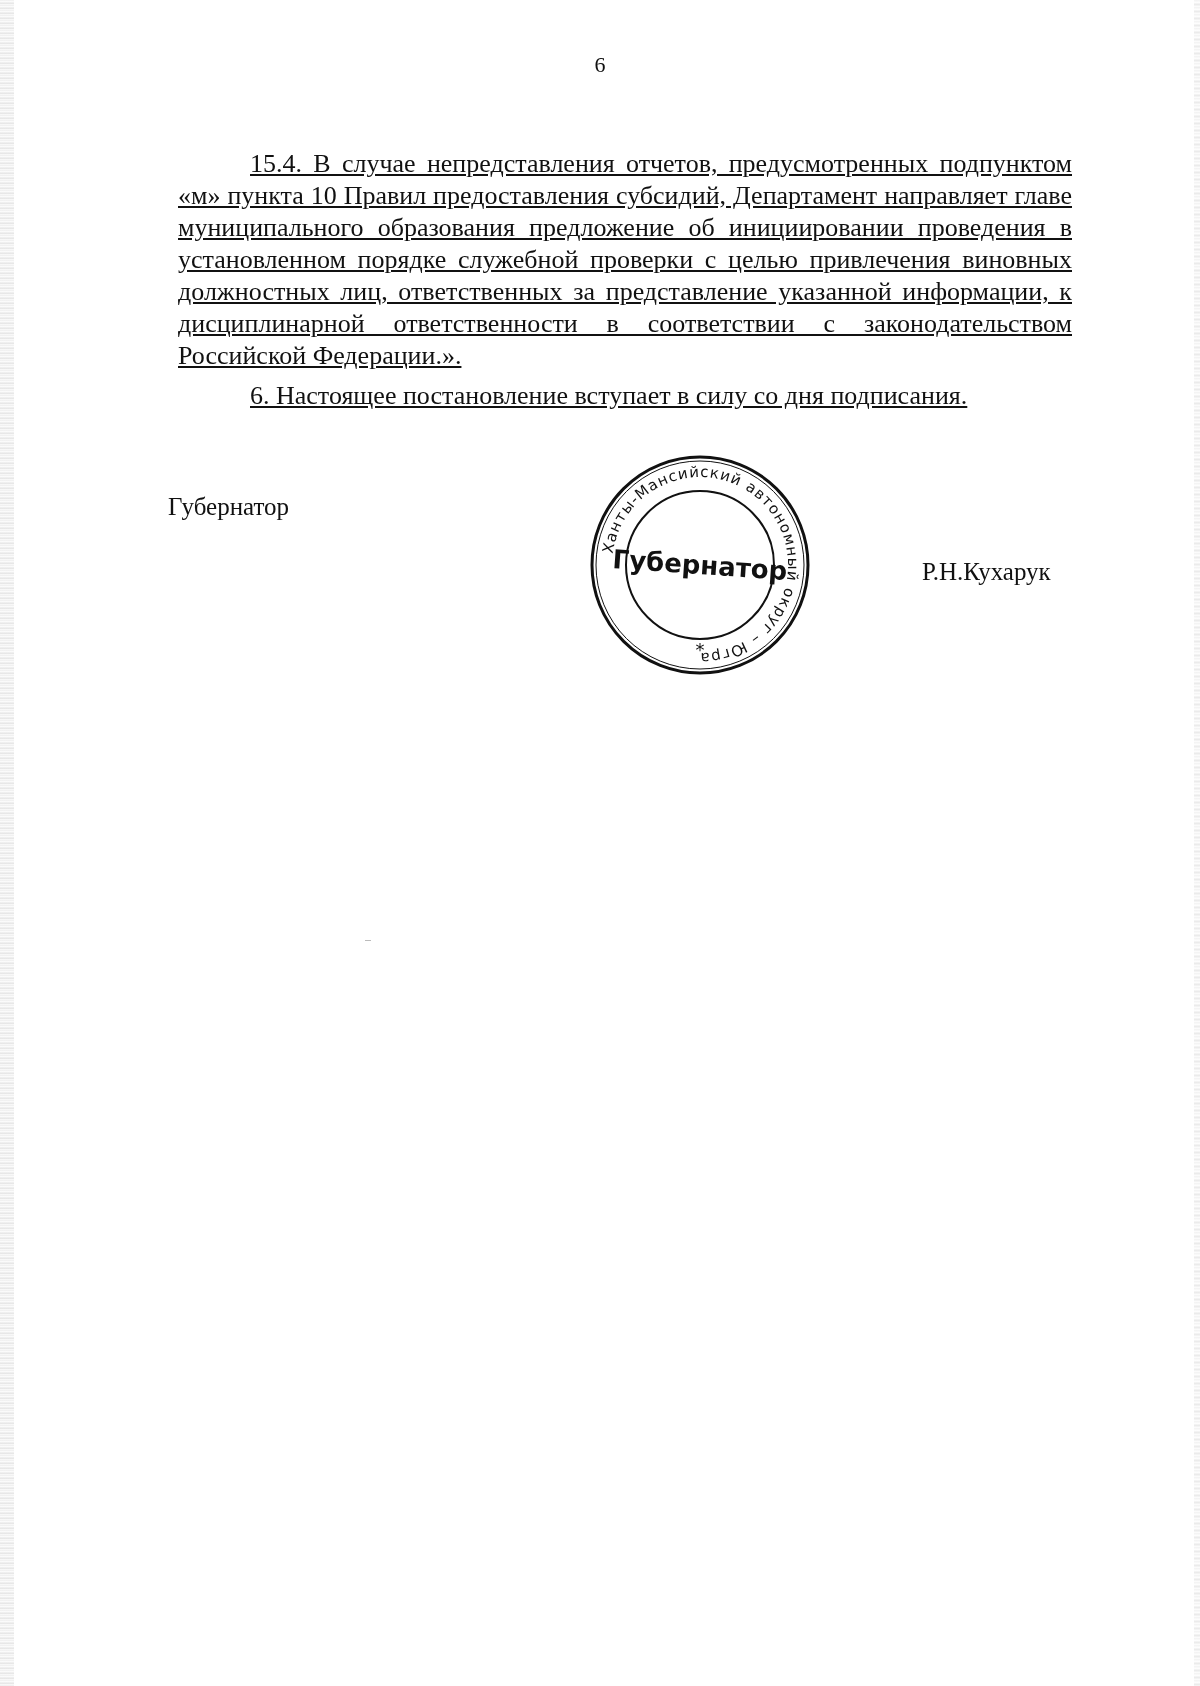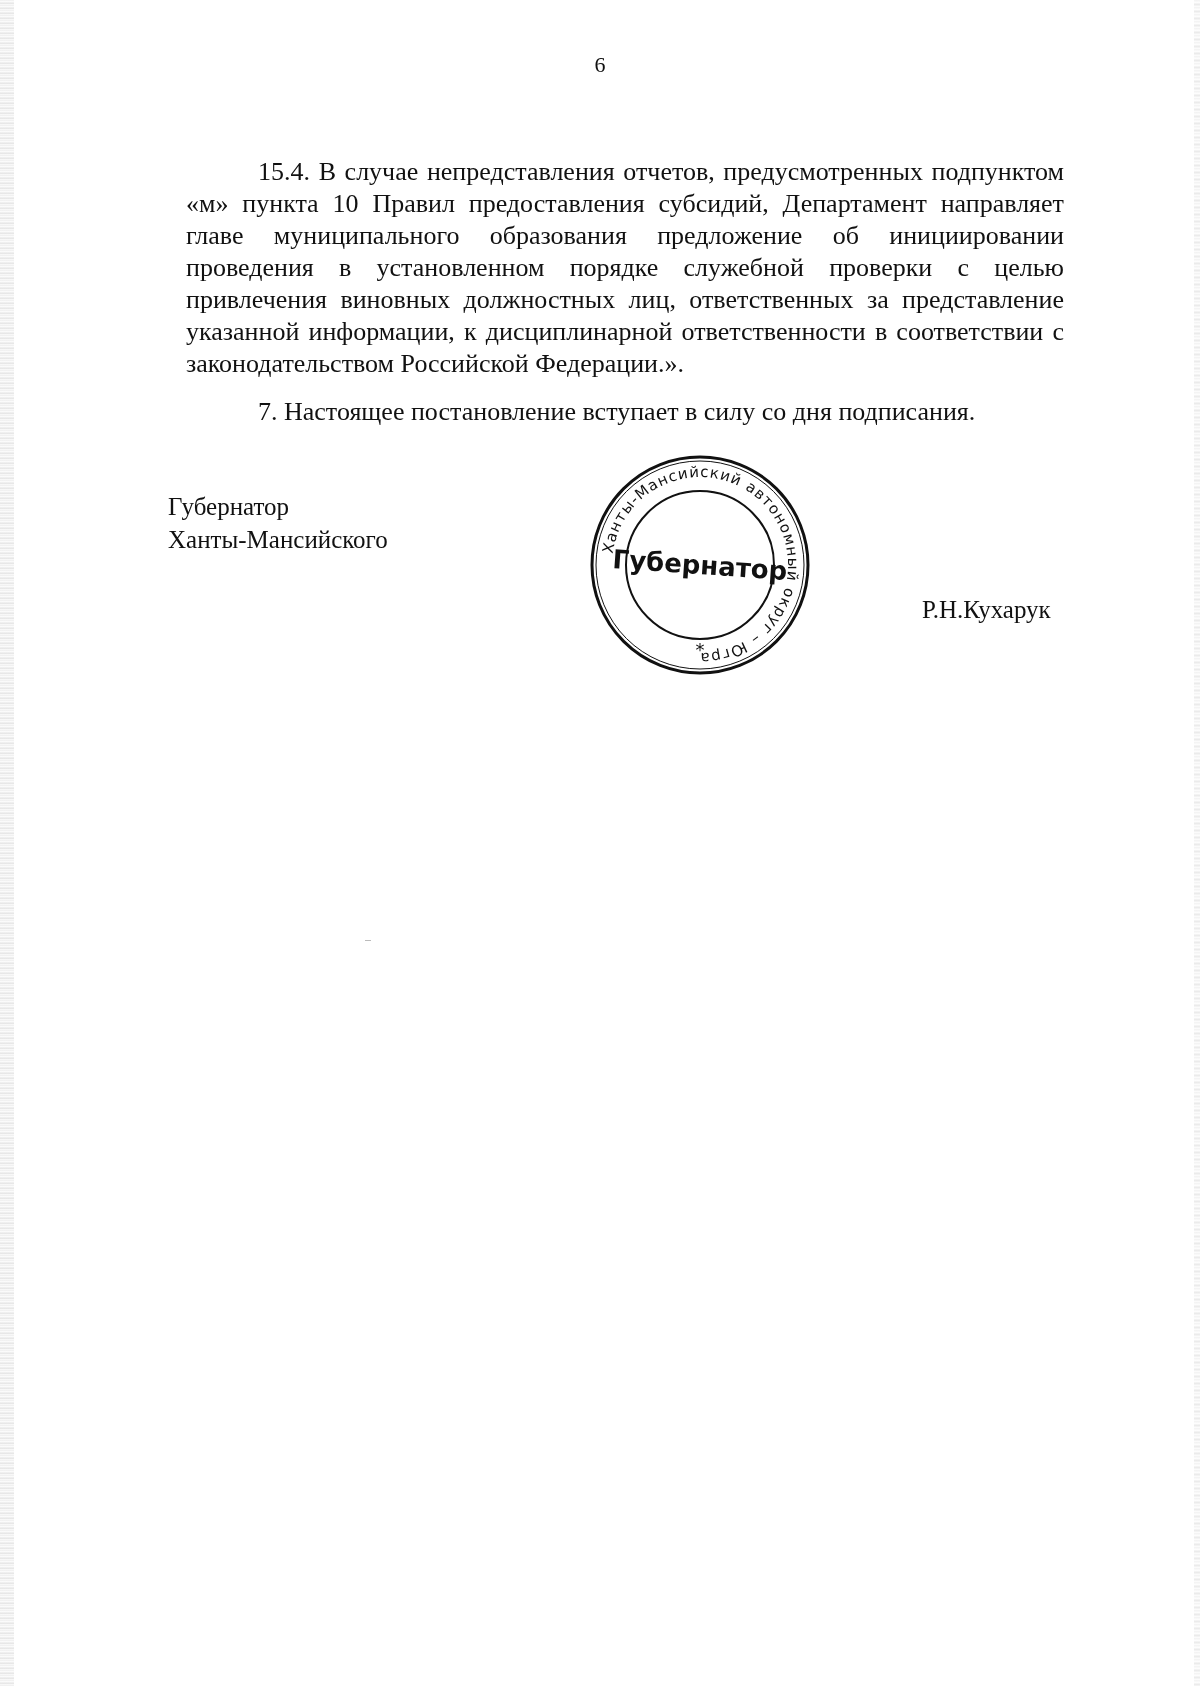--- a/index.html
+++ b/index.html
@@ -26,29 +26,30 @@
       position: absolute; top: 52px; left: 0; width: 1200px;
       text-align: center; font-size: 22px;
     }
     .body-text {
       position: absolute; top: 140px; left: 170px; width: 910px;
       font-size: 26px; line-height: 32px;
     }
     .para {
       text-align: justify;
       text-indent: 72px;
-      margin: 16px;
+      margin: 8px;
+      text-decoration: underline;
     }
     .signature-block {
       position: absolute; top: 490px; left: 168px;
       font-size: 25px; line-height: 33px;
     }
     .signature-block div { white-space: nowrap; }
     .signer-name {
-      position: absolute; top: 596px; left: 922px;
+      position: absolute; top: 558px; left: 922px;
       font-size: 25px; white-space: nowrap;
     }
     .seal {
       position: absolute; top: 450px; left: 585px;
       width: 230px; height: 230px;
     }
     .divider-mark {
       position: absolute; top: 940px; left: 365px;
       width: 6px; height: 1px; background: #bbbbbb;
     }
@@ -56,26 +57,25 @@
 </head>
 <body>
 
 <div class="edge-left"></div>
 <div class="edge-right"></div>
 
 <div class="page-number">6</div>
 
 <div class="body-text">
   <p class="para">15.4. В случае непредставления отчетов, предусмотренных подпунктом «м» пункта 10 Правил предоставления субсидий, Департамент направляет главе муниципального образования предложение об инициировании проведения в установленном порядке служебной проверки с целью привлечения виновных должностных лиц, ответственных за представление указанной информации, к дисциплинарной ответственности в соответствии с законодательством Российской Федерации.».</p>
-  <p class="para">7. Настоящее постановление вступает в силу со дня подписания.</p>
+  <p class="para">6. Настоящее постановление вступает в силу со дня подписания.</p>
 </div>
 
 <div class="signature-block">
   <div>Губернатор</div>
-  <div>Ханты-Мансийского</div>
 </div>
 
 <svg class="seal" viewBox="0 0 230 230" xmlns="http://www.w3.org/2000/svg">
   <defs>
     <path id="ringPath" d="M 115,115 m -88,0 a 88,88 0 1,1 176,0 a 88,88 0 1,1 -176,0"></path>
   </defs>
   <circle cx="115" cy="115" r="108" fill="none" stroke="#111" stroke-width="3"></circle>
   <circle cx="115" cy="115" r="104" fill="none" stroke="#111" stroke-width="1"></circle>
   <circle cx="115" cy="115" r="74" fill="none" stroke="#111" stroke-width="2"></circle>
   <text font-family="'DejaVu Sans', sans-serif" font-size="15" fill="#111" letter-spacing="1">

